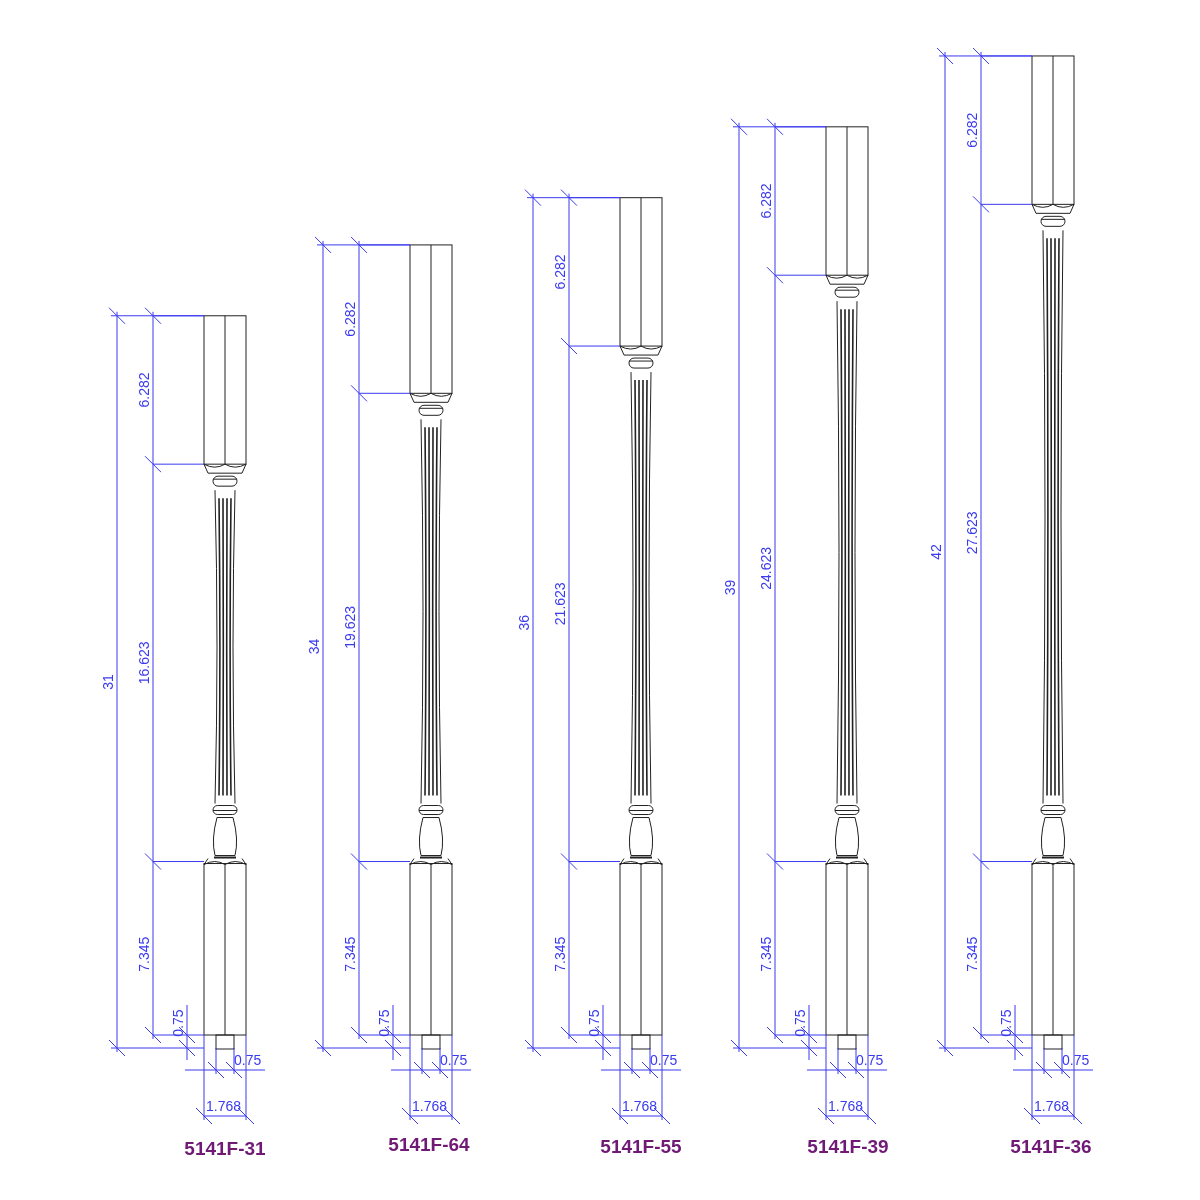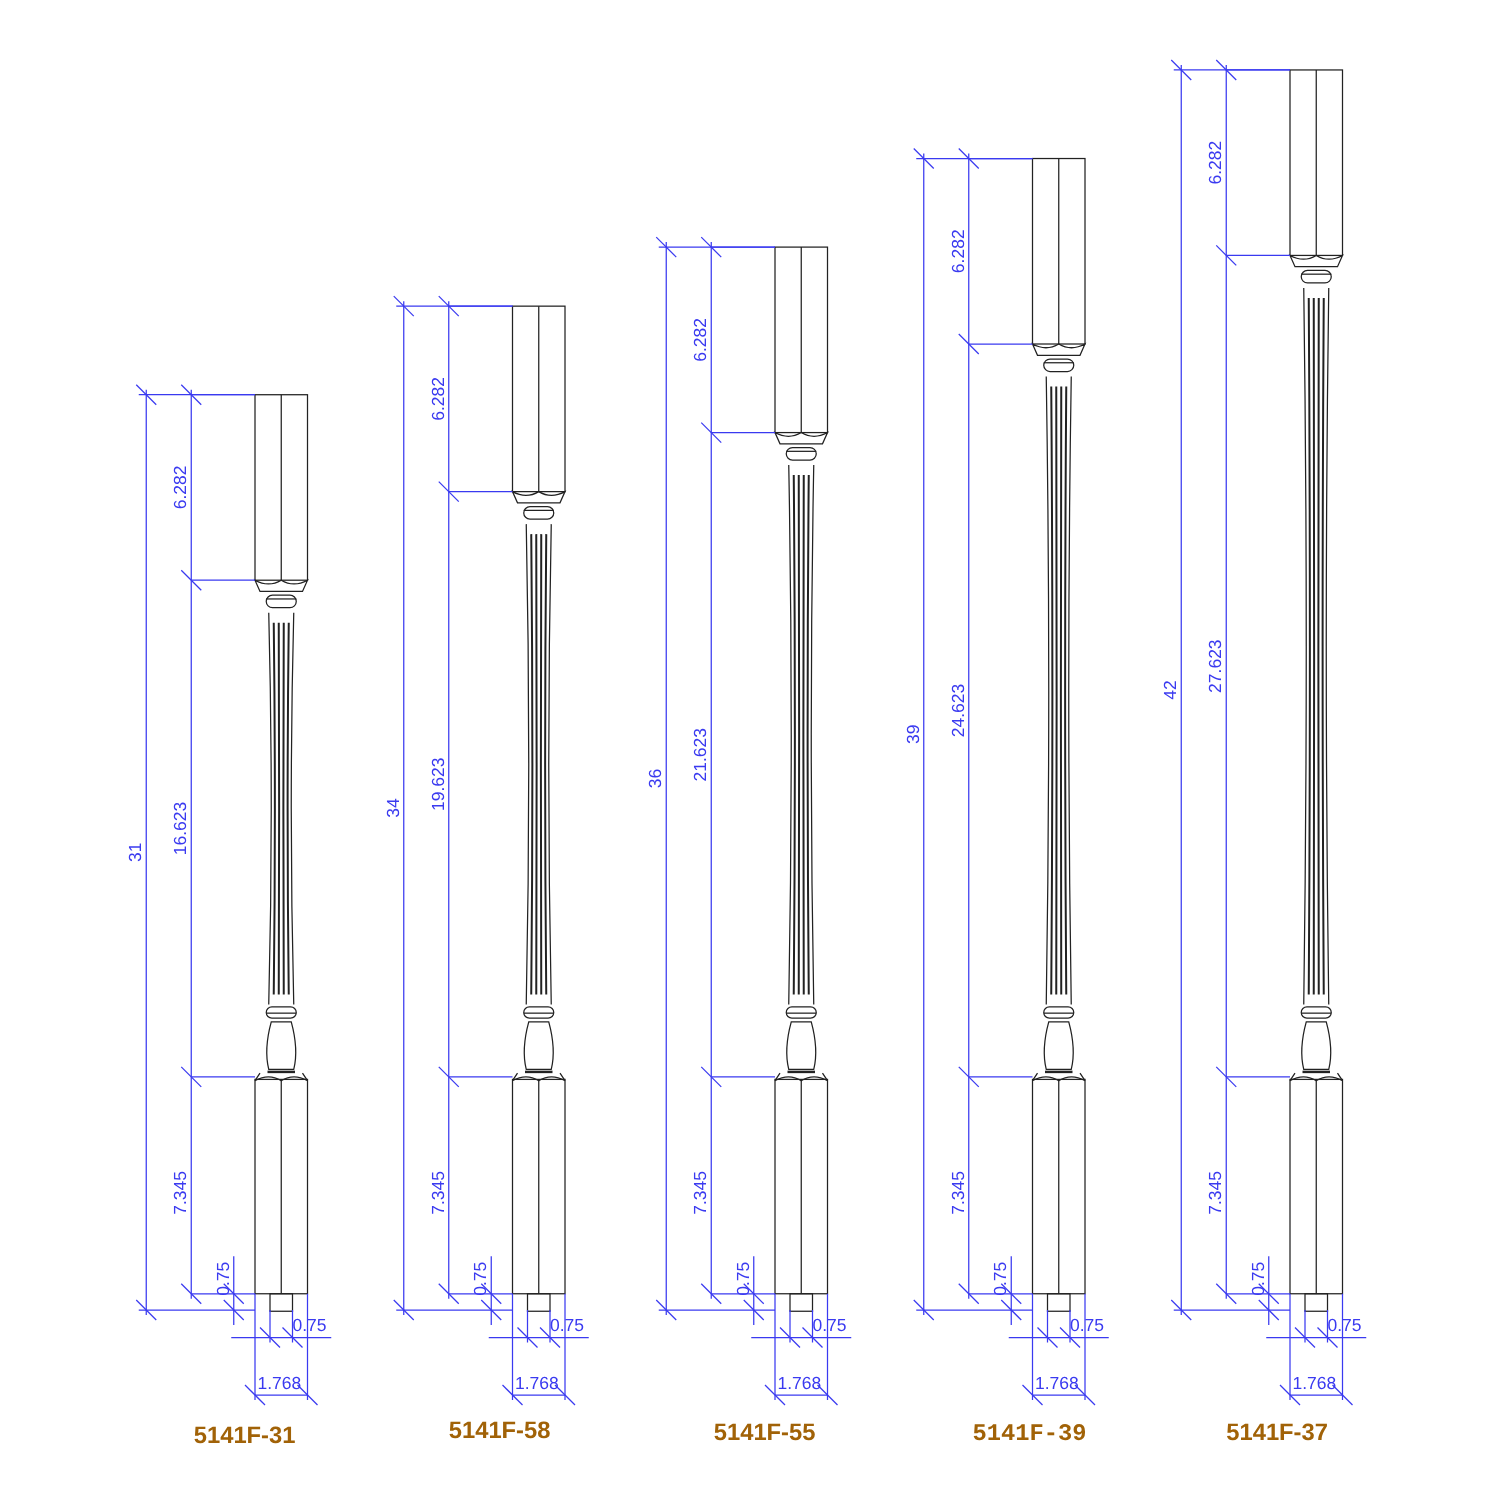--- a/index.html
+++ b/index.html
@@ -1,18 +1,18 @@
 <!DOCTYPE html>
 <html><head>
 <meta charset="utf-8">
 <style>
   html,body{margin:0;padding:0;background:#fff;}
   body{width:1200px;height:1200px;position:relative;overflow:hidden;font-family:"Liberation Sans",sans-serif;}
   svg{position:absolute;left:0;top:0;}
-  .lbl{position:absolute;font-weight:bold;font-size:19px;color:#a16207;width:140px;text-align:left;}
+  .lbl{position:absolute;font-weight:bold;font-size:19px;color:#701a75;width:140px;text-align:center;}
 </style>
 </head>
 <body>
 
 <svg id="drawing" width="1200" height="1200" xmlns="http://www.w3.org/2000/svg">
     <g>
       <g>
         <rect x="204" y="315.78" width="42" height="148.38084000000003" fill="none" stroke="#222222"></rect>
         <line x1="225" y1="315.78" x2="225" y2="464.16084" stroke="#222222" stroke-width="1"></line>
         <path d="M204 464.16084 Q215 470.16084 225 464.16084 Q235 470.16084 246 464.16084 L242 473.16084 L208 473.16084 Z" fill="none" stroke="#222222"></path>
@@ -297,16 +297,16 @@
         <line x1="1074" y1="1035.009" x2="1074" y2="1120" stroke="#3a3af0" stroke-width="1"></line>
         <line x1="1032" y1="1116" x2="1074" y2="1116" stroke="#3a3af0" stroke-width="1"></line>
         <line x1="1024" y1="1108" x2="1040" y2="1124" stroke="#3a3af0" stroke-width="1"></line>
         <line x1="1066" y1="1108" x2="1082" y2="1124" stroke="#3a3af0" stroke-width="1"></line>
         <text x="1034" y="1111" fill="#3a3af0" font-size="14" font-family="Liberation Sans, sans-serif">1.768</text>
       </g>
     </g>
   </svg>
 
 <div class="lbl" style="left:155px;top:1138px;">5141F-31</div>
-<div class="lbl" style="left:359px;top:1134px;">5141F-58</div>
+<div class="lbl" style="left:359px;top:1134px;">5141F-64</div>
 <div class="lbl" style="left:571px;top:1136px;">5141F-55</div>
-<div class="lbl" style="left:778px;top:1136px;font-family:Liberation Mono, monospace;">5141F-39</div>
-<div class="lbl" style="left:981px;top:1136px;">5141F-37</div>
+<div class="lbl" style="left:778px;top:1136px;">5141F-39</div>
+<div class="lbl" style="left:981px;top:1136px;">5141F-36</div>
 
 </body></html>

